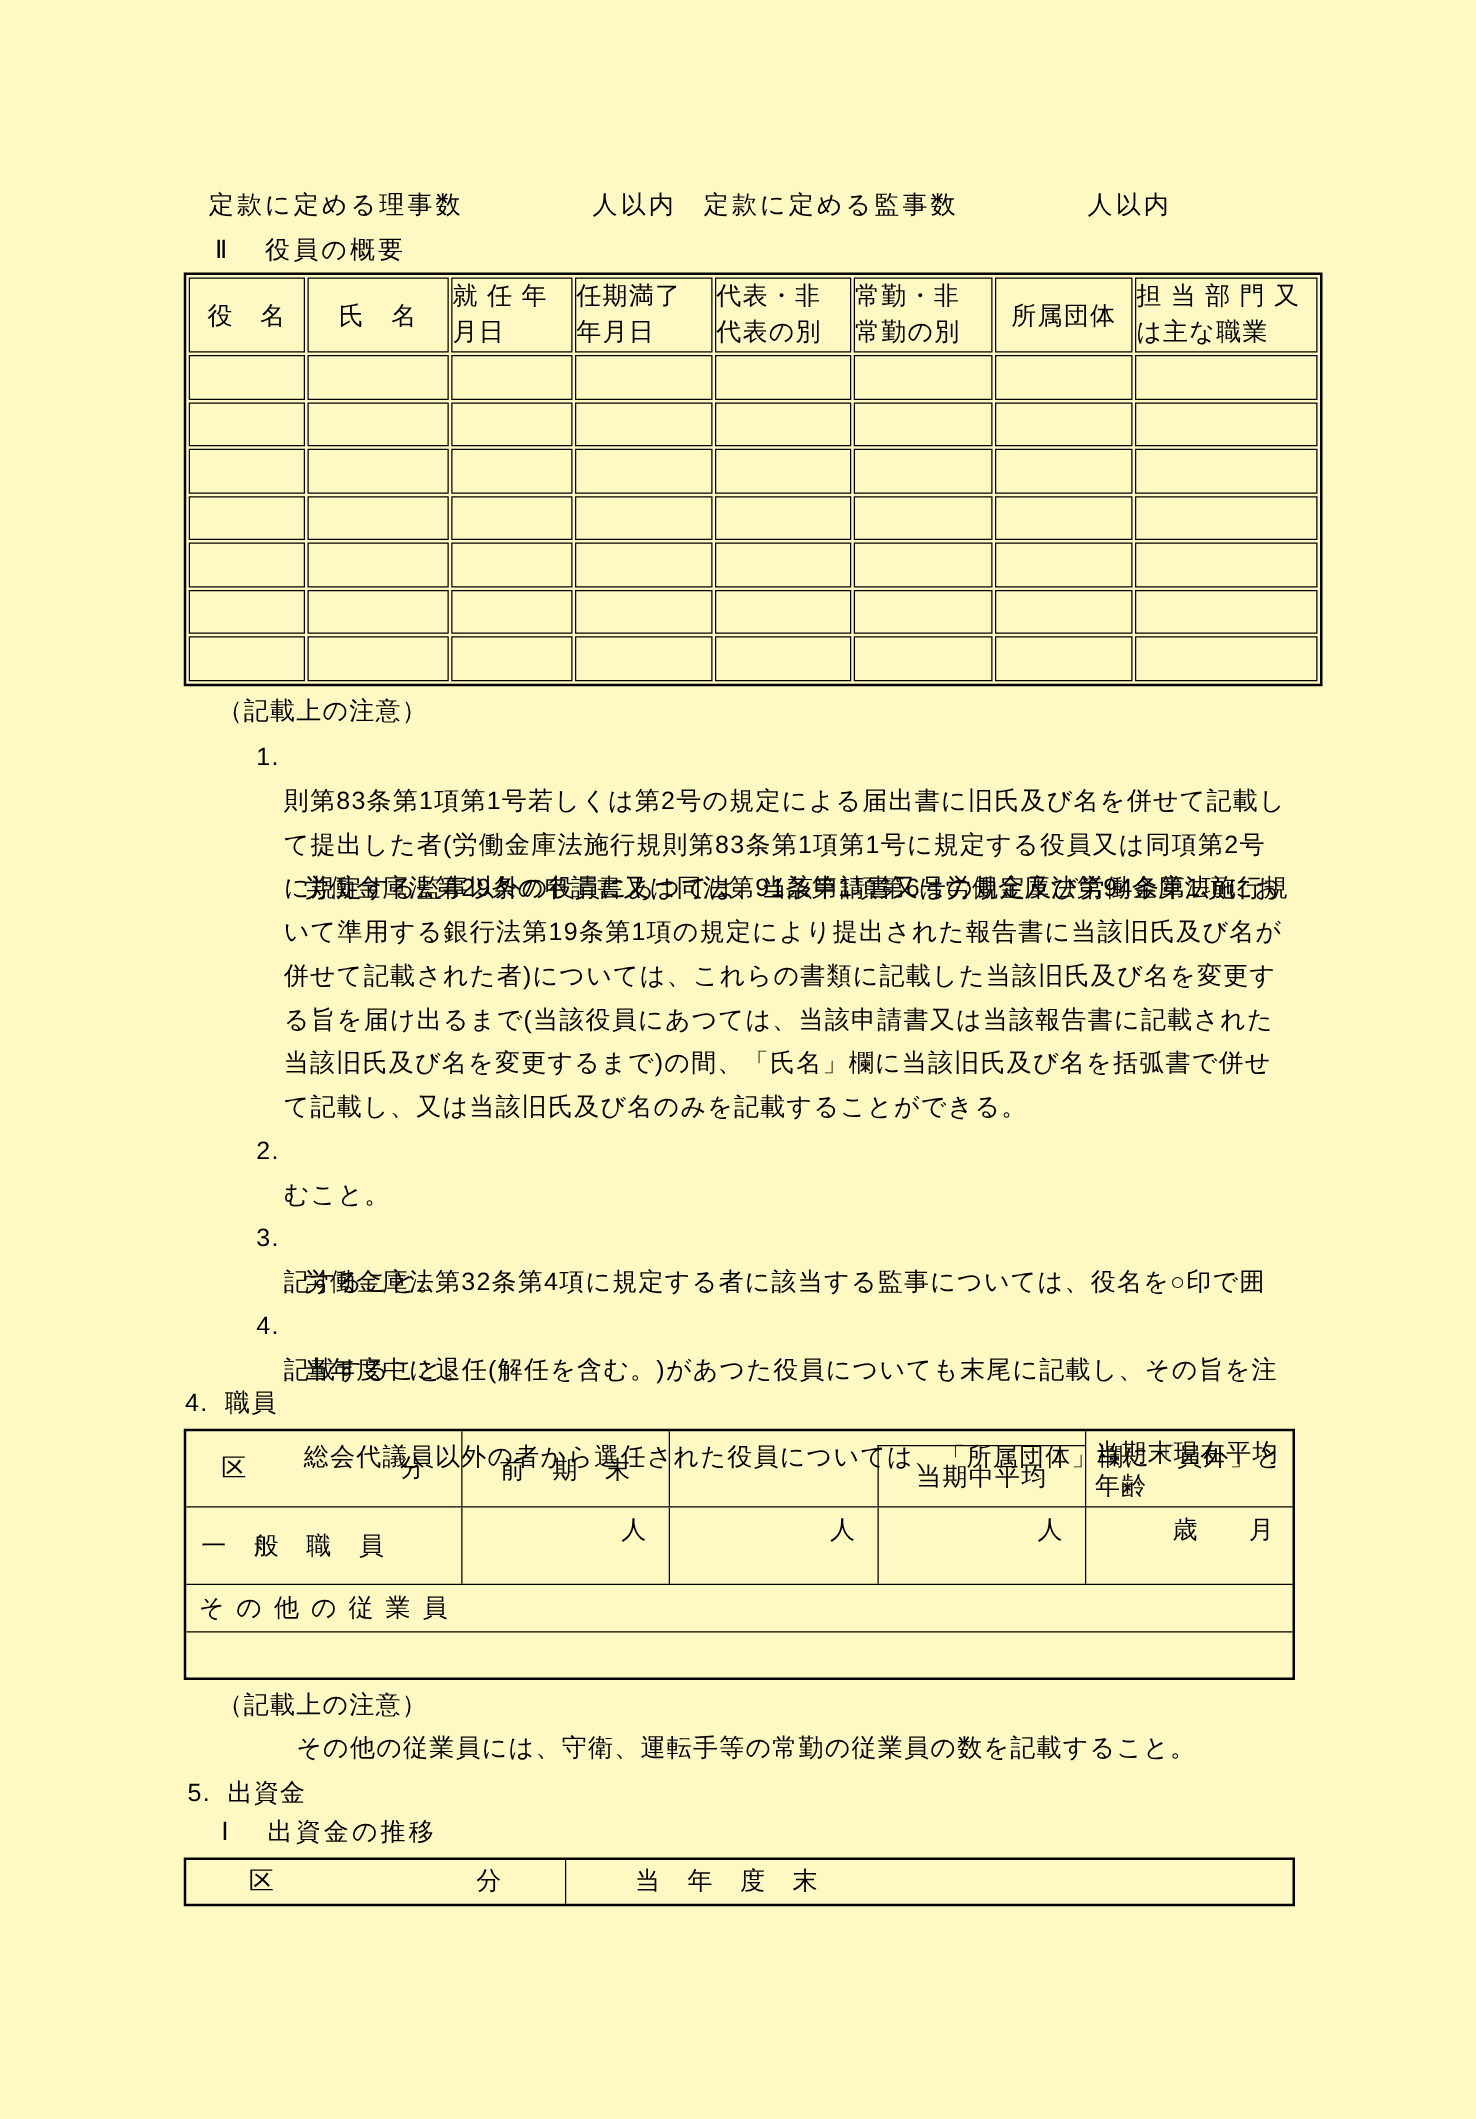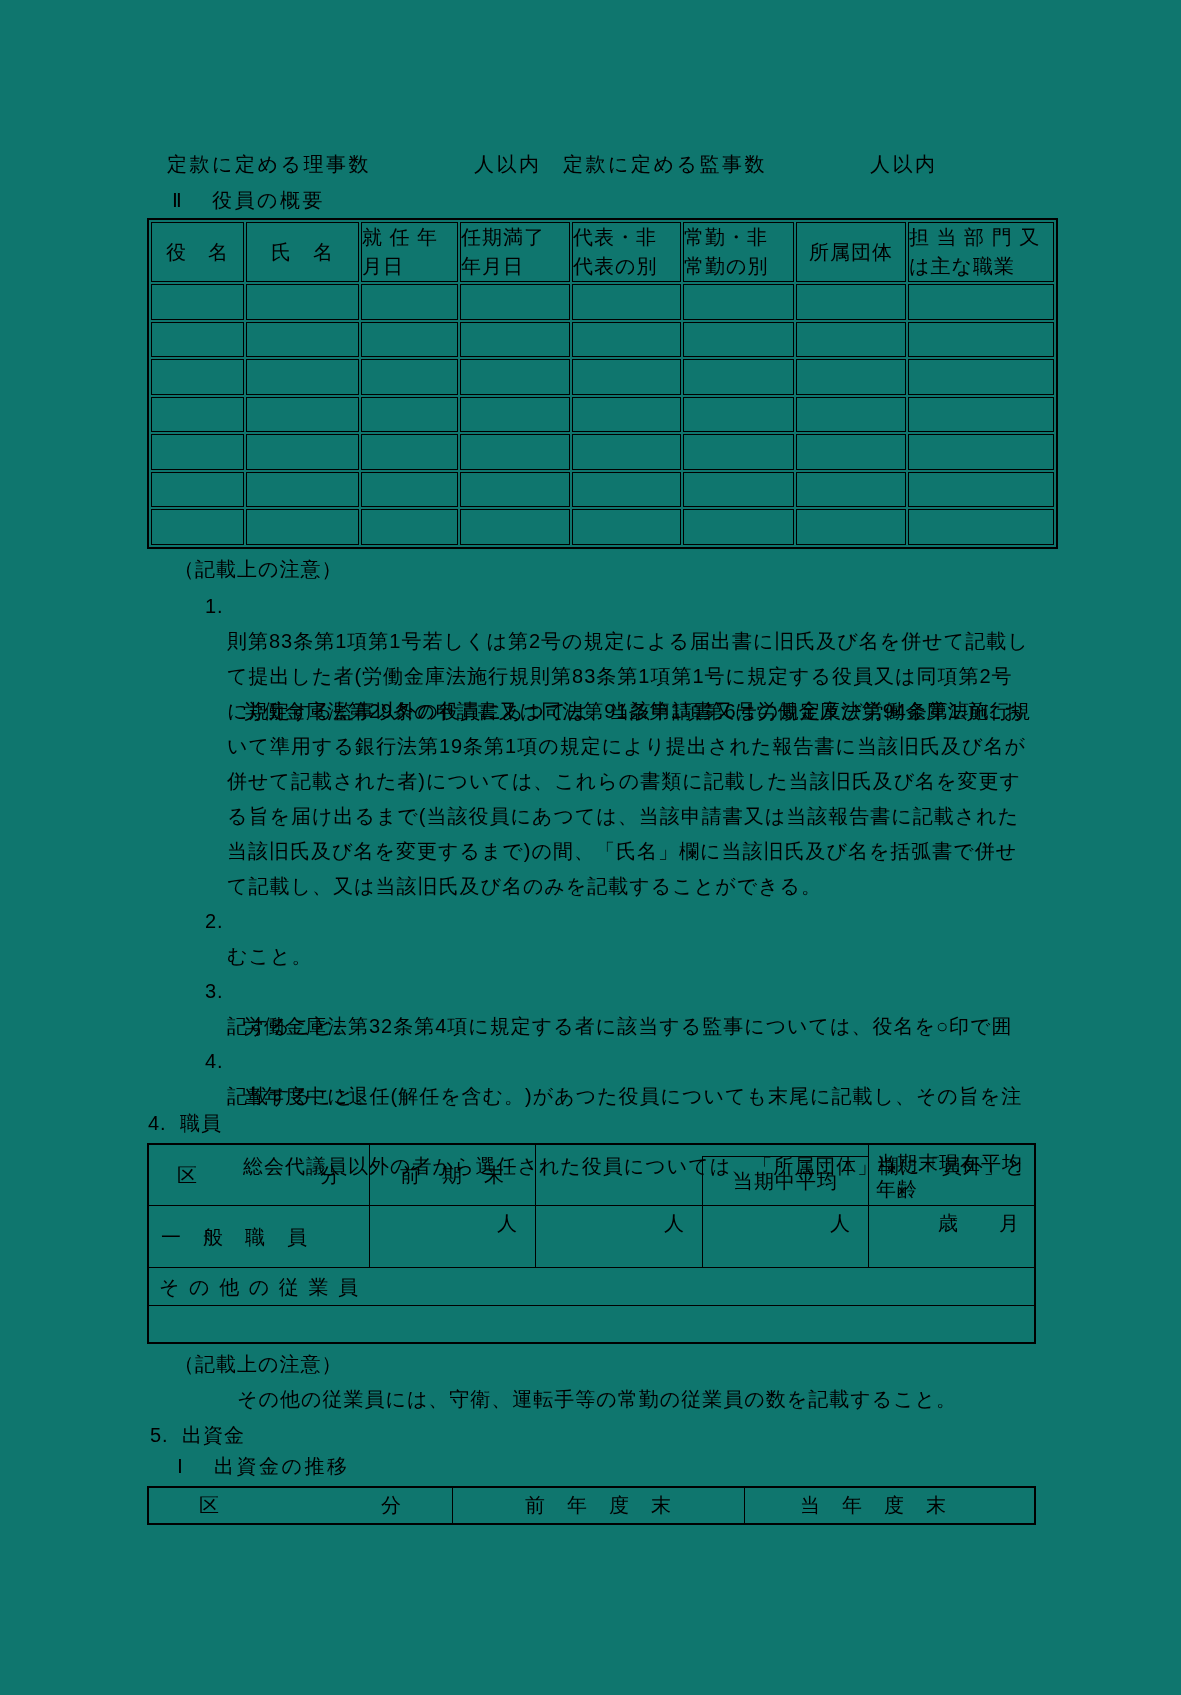--- a/index.html
+++ b/index.html
@@ -1,16 +1,16 @@
 <!DOCTYPE html>
 <html><head>
 <meta charset="utf-8">
 <style>
   html,body{margin:0;padding:0;background:#fbfbfb;}
-  #page{position:relative;width:1181px;height:1695px;background:#0f766e;color:#000;
+  #page{position:relative;width:1181px;height:1695px;background:#fef9c3;color:#000;
         font-family:"Liberation Sans","DejaVu Sans",sans-serif;font-size:20px;letter-spacing:1px;
         overflow:hidden;}
   .abs{position:absolute;line-height:22px;white-space:pre;}
   .ls2{letter-spacing:2.5px;}
 
   
   table.officers{position:absolute;left:147px;top:218px;width:889px;height:331px;
 m                border-collapse:collapse;table-layout:fixed;}
   table.officers{border:2px solid #000;}
   table.officers th,table.officers td{border:1px solid #000;padding:0;font-weight:normal;font-size:20px;}
@@ -270,17 +270,16 @@
 
   <div>
     <span class="abs" style="left:150px;top:1424px;">5.</span>
     <span class="abs" style="left:182px;top:1424px;">出資金</span>
     <span class="abs" style="left:177px;top:1455px;">Ⅰ</span>
     <span class="abs ls2" style="left:214px;top:1455px;">出資金の推移</span>
   </div>
 
   <div class="capital">
     <div class="c1 jx">区　分</div>
-    <div class="c2">前　年　度　末</div>
     <div class="c3">当　年　度　末</div>
   </div>
 
 </div>
 
 </body></html>

